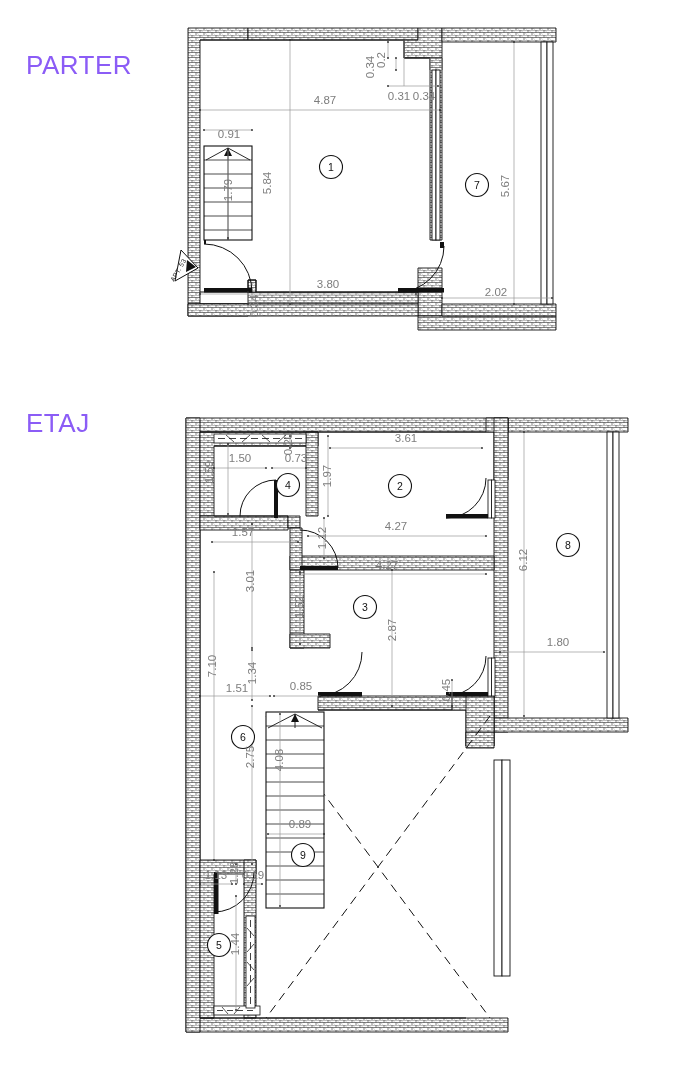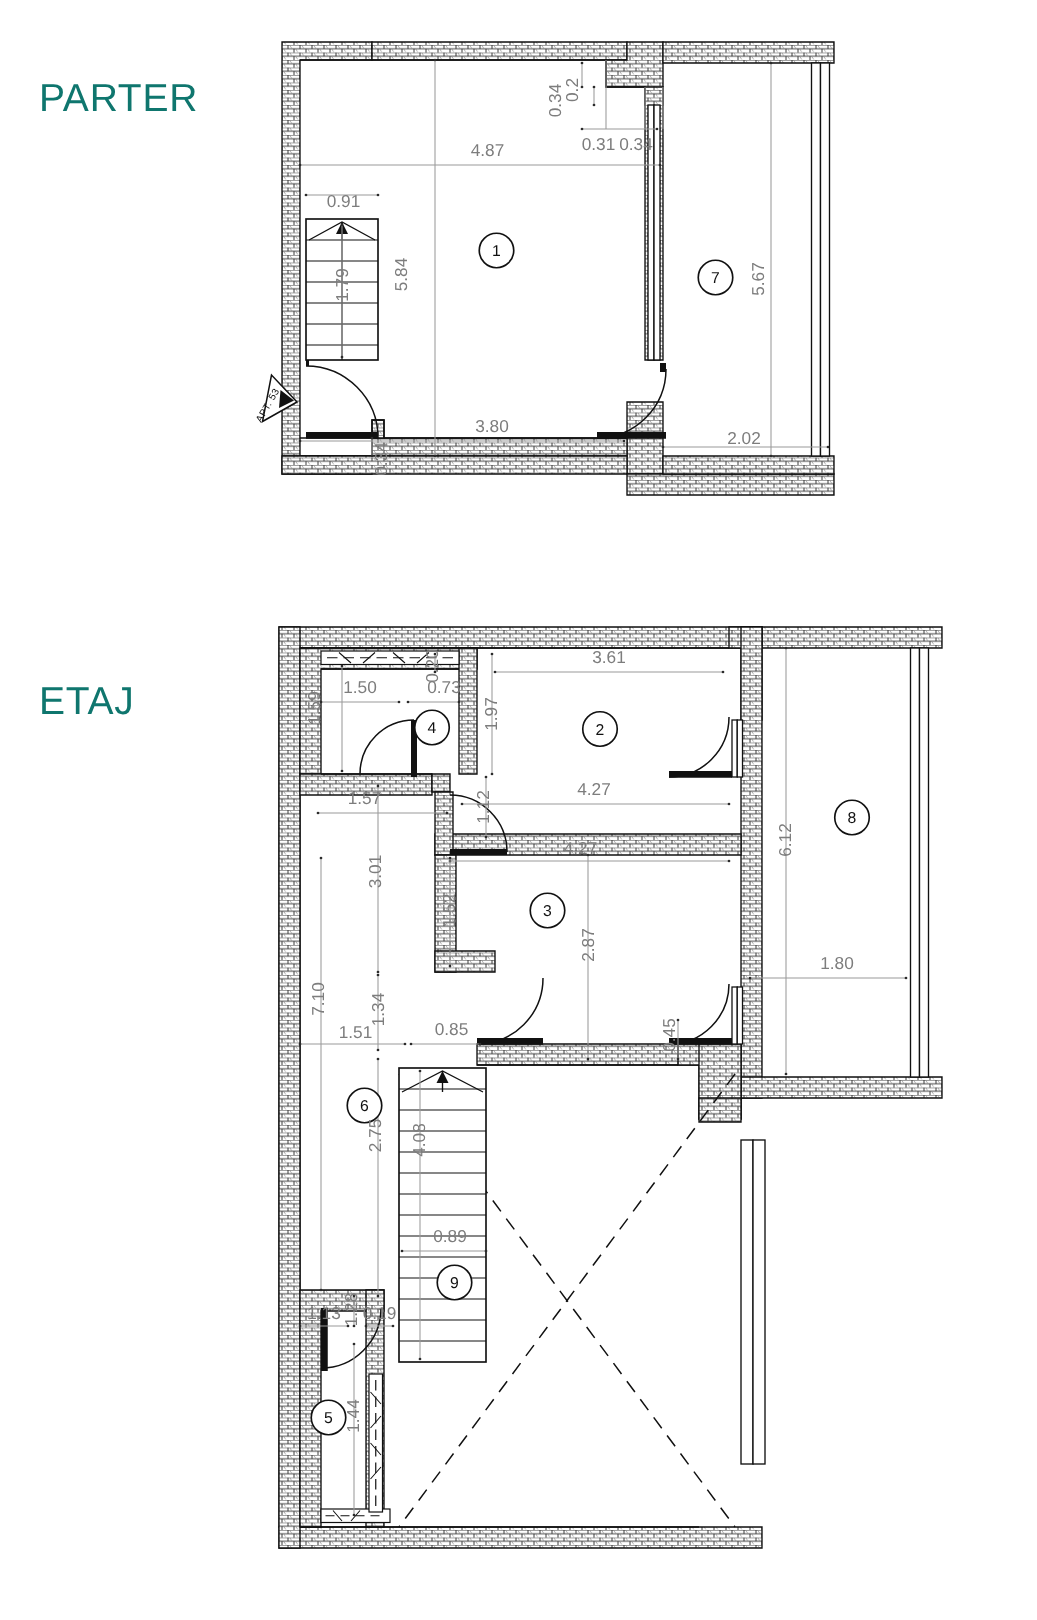--- a/index.html
+++ b/index.html
@@ -5,26 +5,26 @@
   html,body{margin:0;padding:0;background:#ffffff;}
   body{
     width:691px;height:1080px;position:relative;overflow:hidden;
     font-family:"Liberation Sans","DejaVu Sans",sans-serif;
     -webkit-font-smoothing:antialiased;
   }
   .plan-title{
     position:absolute;
     font-size:26px;
     letter-spacing:0.5px;
-    color:#0f766e;
+    color:#8b5cf6;
     font-weight:400;
     white-space:nowrap;
   }
   #title-parter{left:26px;top:50px;}
-  #title-etaj{left:26px;top:452px;}
+  #title-etaj{left:26px;top:408px;}
   svg{display:block;}
   .svg-wrap{position:absolute;left:0;top:0;}
   text{font-family:"Liberation Sans","DejaVu Sans",sans-serif;}
   .dimtxt{font-size:11.5px;fill:#7d7d7d;}
   .roomnum{font-size:10.5px;fill:#111111;}
   .aptxt{font-size:6.5px;fill:#111111;letter-spacing:0.3px;}
 </style>
 </head>
 <body>
 

